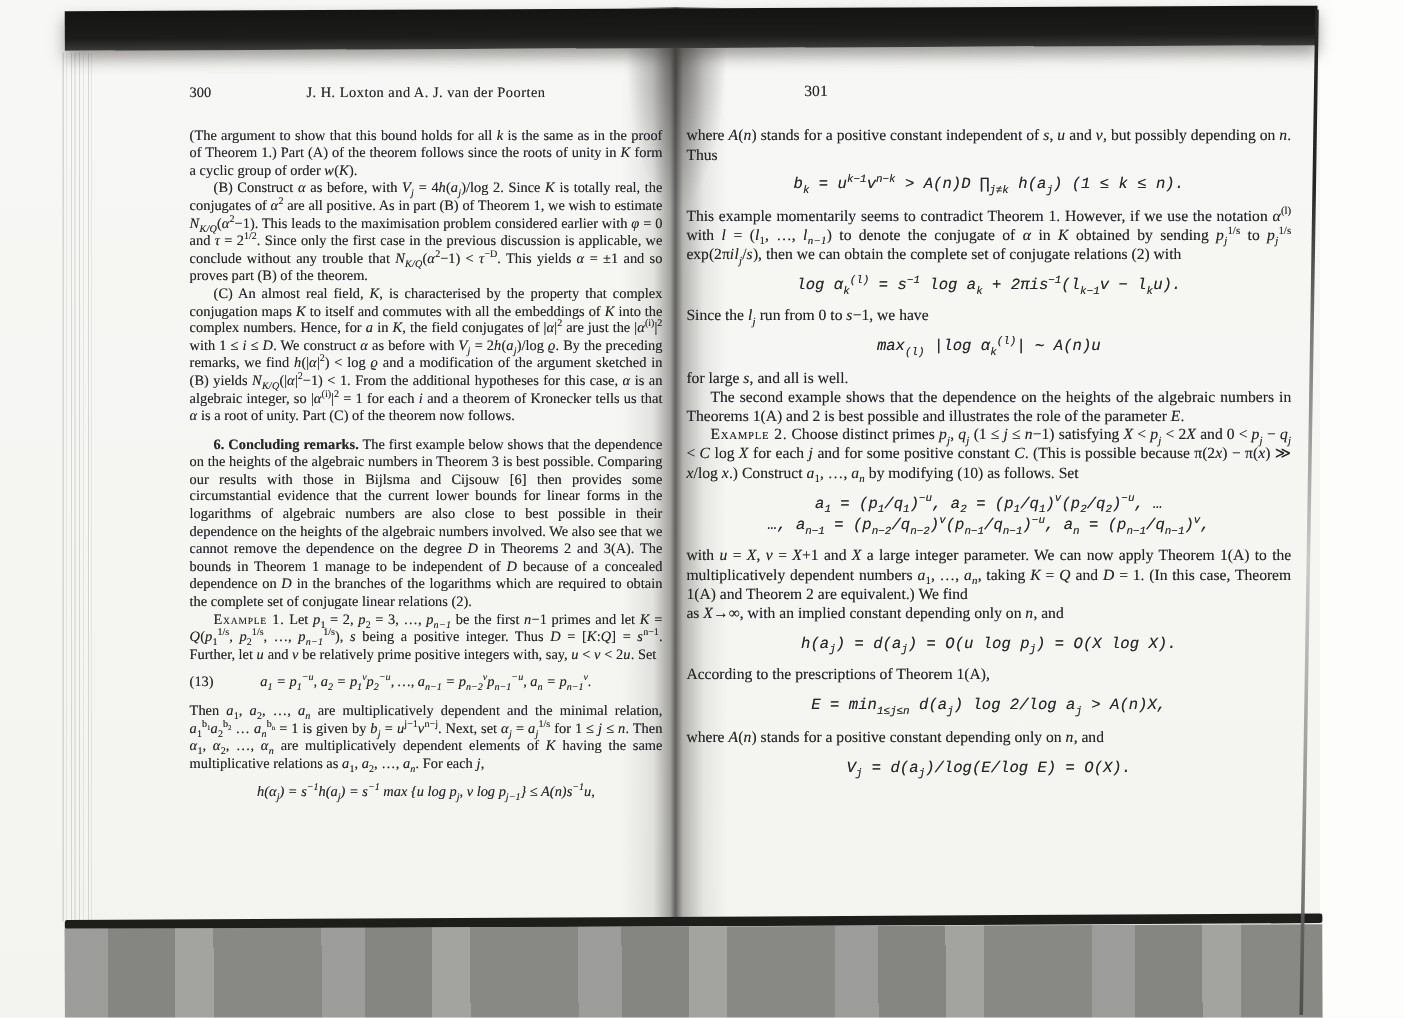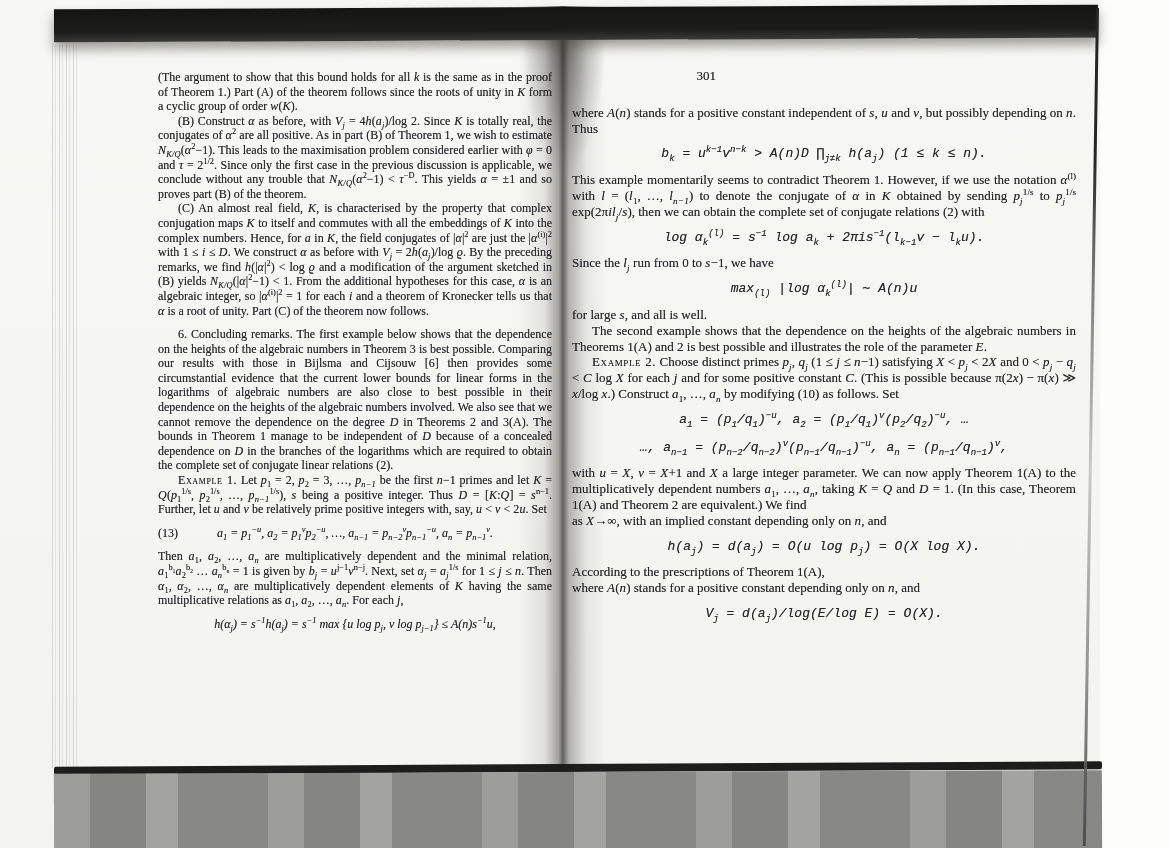--- a/index.html
+++ b/index.html
@@ -73,49 +73,54 @@
     background:#fdfdfc; z-index:2;
   }
 
   
   .page { position:absolute; z-index:2; text-shadow:0 0 0.5px rgba(45,45,50,0.55); }
   .page-left  { left:158px; top:70px; width:394px; font-size:12px;   line-height:14.6px; }
   .page-right { left:572px; top:68px; width:504px; font-size:13px; line-height:15.8px; }
 
   .phead { display:flex; align-items:baseline; margin-bottom:21px; }
   .phead .pnum { width:72px; }
-  .page-right .phead .pnum { text-align:right; }
+  .page-right .phead .pnum { text-align:center; }
   .phead .ptitle { flex:1; text-align:center; letter-spacing:0.4px; }
   .page-right .phead .ptitle { font-style:italic; letter-spacing:0.2px; }
 
   .blk { text-align:justify; }
   .blk.para-indent { text-indent:20px; }
   .blk.section { margin-top:9px; }
   .blk.formula, .blk.formula-numbered {
     text-align:center; font-style:italic; position:relative;
   }
   .page-left  .blk.formula, .page-left  .blk.formula-numbered { margin:9px 0; }
   .page-right .blk.formula, .page-right .blk.formula-numbered { margin:10px 0;font-family:Liberation Mono, monospace; }
   .eq-num { position:absolute; left:0; font-style:normal; }
-  .lead-bold { font-weight:normal; }
+  .lead-bold { font-weight:bold; }
   .lead-smallcaps { font-variant:small-caps; letter-spacing:0.6px; }
   sup, sub { font-size:0.7em; line-height:0; }
   .f-line { }
-  .f-line + .f-line { margin-top:12px; }
+  .f-line + .f-line { margin-top:2px; }
   i { letter-spacing:0.2px; }
 </style>
 </head>
 <body>
 
 <div class="canvas">
 
   <div class="left-edge"></div>
   <div class="right-strip"></div>
 
   <div class="page page-left">
+    <div class="phead">
+      <span class="pnum">300</span>
+      <span class="ptitle">J. H. Loxton and A. J. van der Poorten</span>
+      <span class="pnum"></span>
+    </div>
     <div class="pbody">
         <div class="blk para">(The argument to show that this bound holds for all <i>k</i> is the same as in the proof of Theorem 1.) Part (A) of the theorem follows since the roots of unity in <i>K</i> form a cyclic group of order <i>w</i>(<i>K</i>).</div>
         <div class="blk para-indent">(B) Construct <i>α</i> as before, with <i>V<sub>j</sub></i> = 4<i>h</i>(<i>a<sub>j</sub></i>)/log 2. Since <i>K</i> is totally real, the conjugates of <i>α</i><sup>2</sup> are all positive. As in part (B) of Theorem 1, we wish to estimate <i>N<sub>K/Q</sub></i>(<i>α</i><sup>2</sup>−1). This leads to the maximisation problem considered earlier with <i>φ</i> = 0 and <i>τ</i> = 2<sup>1/2</sup>. Since only the first case in the previous discussion is applicable, we conclude without any trouble that <i>N<sub>K/Q</sub></i>(<i>α</i><sup>2</sup>−1) &lt; <i>τ</i><sup>−D</sup>. This yields <i>α</i> = ±1 and so proves part (B) of the theorem.</div>
         <div class="blk para-indent">(C) An almost real field, <i>K</i>, is characterised by the property that complex conjugation maps <i>K</i> to itself and commutes with all the embeddings of <i>K</i> into the complex numbers. Hence, for <i>a</i> in <i>K</i>, the field conjugates of |<i>α</i>|<sup>2</sup> are just the |<i>α</i><sup>(i)</sup>|<sup>2</sup> with 1 ≤ <i>i</i> ≤ <i>D</i>. We construct <i>α</i> as before with <i>V<sub>j</sub></i> = 2<i>h</i>(<i>a<sub>j</sub></i>)/log <i>ϱ</i>. By the preceding remarks, we find <i>h</i>(|<i>α</i>|<sup>2</sup>) &lt; log <i>ϱ</i> and a modification of the argument sketched in (B) yields <i>N<sub>K/Q</sub></i>(|<i>α</i>|<sup>2</sup>−1) &lt; 1. From the additional hypotheses for this case, <i>α</i> is an algebraic integer, so |<i>α</i><sup>(i)</sup>|<sup>2</sup> = 1 for each <i>i</i> and a theorem of Kronecker tells us that <i>α</i> is a root of unity. Part (C) of the theorem now follows.</div>
         <div class="blk para-indent section"><span class="lead lead-bold">6. Concluding remarks.</span> The first example below shows that the dependence on the heights of the algebraic numbers in Theorem 3 is best possible. Comparing our results with those in Bijlsma and Cijsouw [6] then provides some circumstantial evidence that the current lower bounds for linear forms in the logarithms of algebraic numbers are also close to best possible in their dependence on the heights of the algebraic numbers involved. We also see that we cannot remove the dependence on the degree <i>D</i> in Theorems 2 and 3(A). The bounds in Theorem 1 manage to be independent of <i>D</i> because of a concealed dependence on <i>D</i> in the branches of the logarithms which are required to obtain the complete set of conjugate linear relations (2).</div>
         <div class="blk para-indent"><span class="lead lead-smallcaps">Example 1.</span> Let <i>p</i><sub>1</sub> = 2, <i>p</i><sub>2</sub> = 3, …, <i>p<sub>n−1</sub></i> be the first <i>n</i>−1 primes and let <i>K</i> = <i>Q</i>(<i>p</i><sub>1</sub><sup>1/s</sup>, <i>p</i><sub>2</sub><sup>1/s</sup>, …, <i>p<sub>n−1</sub></i><sup>1/s</sup>), <i>s</i> being a positive integer. Thus <i>D</i> = [<i>K</i>:<i>Q</i>] = <i>s</i><sup>n−1</sup>. Further, let <i>u</i> and <i>v</i> be relatively prime positive integers with, say, <i>u</i> &lt; <i>v</i> &lt; 2<i>u</i>. Set</div>
         <div class="blk formula-numbered"><span class="eq-num">(13)</span>a<sub>1</sub> = p<sub>1</sub><sup>−u</sup>, a<sub>2</sub> = p<sub>1</sub><sup>v</sup>p<sub>2</sub><sup>−u</sup>, …, a<sub>n−1</sub> = p<sub>n−2</sub><sup>v</sup>p<sub>n−1</sub><sup>−u</sup>, a<sub>n</sub> = p<sub>n−1</sub><sup>v</sup>.</div>
         <div class="blk para">Then <i>a</i><sub>1</sub>, <i>a</i><sub>2</sub>, …, <i>a<sub>n</sub></i> are multiplicatively dependent and the minimal relation, <i>a</i><sub>1</sub><sup>b<sub>1</sub></sup><i>a</i><sub>2</sub><sup>b<sub>2</sub></sup> … <i>a<sub>n</sub></i><sup>b<sub>n</sub></sup> = 1 is given by <i>b<sub>j</sub></i> = <i>u</i><sup>j−1</sup><i>v</i><sup>n−j</sup>. Next, set <i>α<sub>j</sub></i> = <i>a<sub>j</sub></i><sup>1/s</sup> for 1 ≤ <i>j</i> ≤ <i>n</i>. Then <i>α</i><sub>1</sub>, <i>α</i><sub>2</sub>, …, <i>α<sub>n</sub></i> are multiplicatively dependent elements of <i>K</i> having the same multiplicative relations as <i>a</i><sub>1</sub>, <i>a</i><sub>2</sub>, …, <i>a<sub>n</sub></i>. For each <i>j</i>,</div>
         <div class="blk formula">h(α<sub>j</sub>) = s<sup>−1</sup>h(a<sub>j</sub>) = s<sup>−1</sup> max {u log p<sub>j</sub>, v log p<sub>j−1</sub>} ≤ A(n)s<sup>−1</sup>u,</div>
       </div>
@@ -137,20 +142,21 @@
         <div class="blk para-indent">The second example shows that the dependence on the heights of the algebraic numbers in Theorems 1(A) and 2 is best possible and illustrates the role of the parameter <i>E</i>.</div>
         <div class="blk para-indent"><span class="lead lead-smallcaps">Example 2.</span> Choose distinct primes <i>p<sub>j</sub></i>, <i>q<sub>j</sub></i> (1 ≤ <i>j</i> ≤ <i>n</i>−1) satisfying <i>X</i> &lt; <i>p<sub>j</sub></i> &lt; 2<i>X</i> and 0 &lt; <i>p<sub>j</sub></i> − <i>q<sub>j</sub></i> &lt; <i>C</i> log <i>X</i> for each <i>j</i> and for some positive constant <i>C</i>. (This is possible because π(2<i>x</i>) − π(<i>x</i>) ≫ <i>x</i>/log <i>x</i>.) Construct <i>a</i><sub>1</sub>, …, <i>a<sub>n</sub></i> by modifying (10) as follows. Set</div>
         <div class="blk formula">
           <div class="f-line">a<sub>1</sub> = (p<sub>1</sub>/q<sub>1</sub>)<sup>−u</sup>,    a<sub>2</sub> = (p<sub>1</sub>/q<sub>1</sub>)<sup>v</sup>(p<sub>2</sub>/q<sub>2</sub>)<sup>−u</sup>,    …</div>
           <div class="f-line">…,    a<sub>n−1</sub> = (p<sub>n−2</sub>/q<sub>n−2</sub>)<sup>v</sup>(p<sub>n−1</sub>/q<sub>n−1</sub>)<sup>−u</sup>,    a<sub>n</sub> = (p<sub>n−1</sub>/q<sub>n−1</sub>)<sup>v</sup>,</div>
         </div>
         <div class="blk para">with <i>u</i> = <i>X</i>, <i>v</i> = <i>X</i>+1 and <i>X</i> a large integer parameter. We can now apply Theorem 1(A) to the multiplicatively dependent numbers <i>a</i><sub>1</sub>, …, <i>a<sub>n</sub></i>, taking <i>K</i> = <i>Q</i> and <i>D</i> = 1. (In this case, Theorem 1(A) and Theorem 2 are equivalent.) We find</div>
         <div class="blk para">as <i>X</i>→∞, with an implied constant depending only on <i>n</i>, and</div>
         <div class="blk formula">h(a<sub>j</sub>) = d(a<sub>j</sub>) = O(u log p<sub>j</sub>) = O(X log X).</div>
         <div class="blk para">According to the prescriptions of Theorem 1(A),</div>
+        <div class="blk formula">E = min<sub>1≤j≤n</sub> d(a<sub>j</sub>) log 2/log a<sub>j</sub> &gt; A(n)X,</div>
         <div class="blk para">where <i>A</i>(<i>n</i>) stands for a positive constant depending only on <i>n</i>, and</div>
         <div class="blk formula">V<sub>j</sub> = d(a<sub>j</sub>)/log(E/log E) = O(X).</div>
       </div>
   </div>
 
   <div class="gutter"></div>
   <div class="top-bar"></div>
   <div class="bottom-edge-line"></div>
   <div class="bottom-band"></div>
   <div class="right-line"></div>

